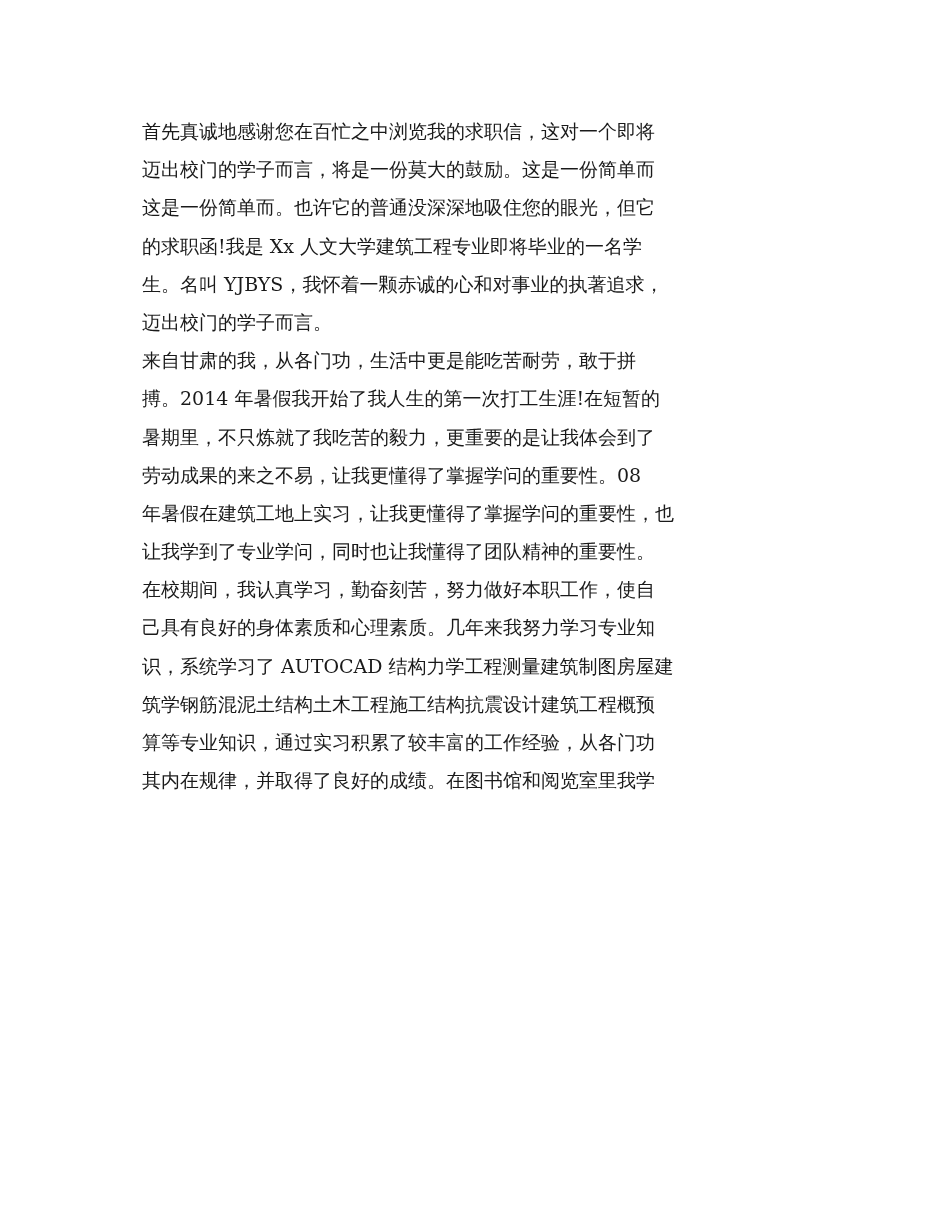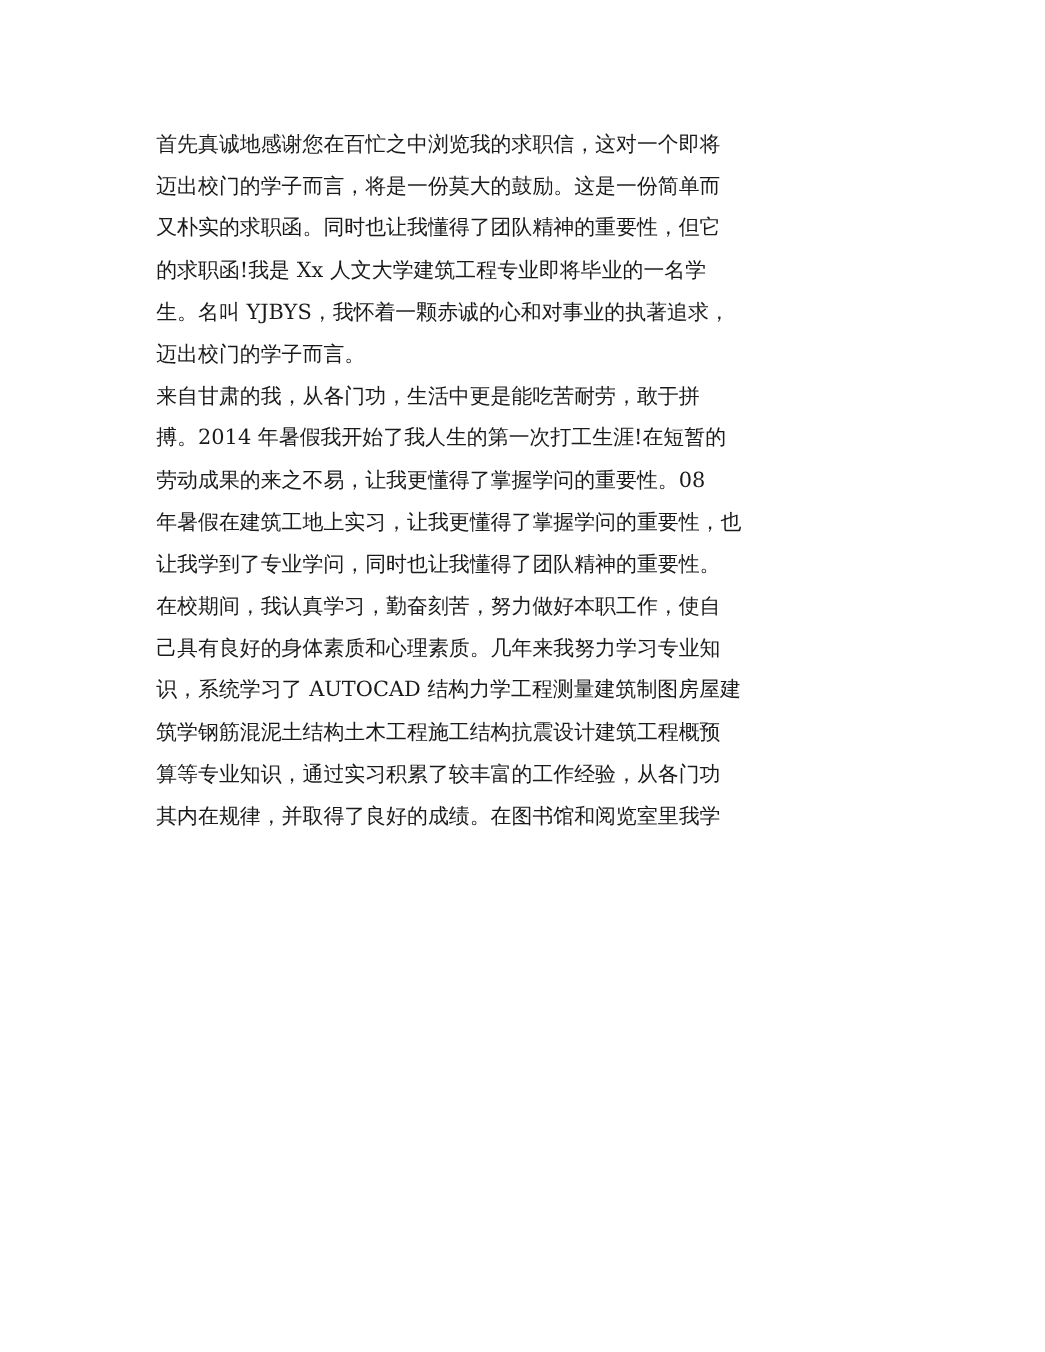--- a/index.html
+++ b/index.html
@@ -19,26 +19,27 @@
     white-space: nowrap;
     letter-spacing: 0px;
   }
 </style>
 </head>
 <body>
 
 <div class="page">
   <div class="line">首先真诚地感谢您在百忙之中浏览我的求职信，这对一个即将</div>
   <div class="line">迈出校门的学子而言，将是一份莫大的鼓励。这是一份简单而</div>
-  <div class="line">又朴实的求职函。同时也让我懂得了团队精神的重要性，但它</div>
+  <div class="line">这是一份简单而。也许它的普通没深深地吸住您的眼光，但它</div>
   <div class="line">的求职函!我是 Xx 人文大学建筑工程专业即将毕业的一名学</div>
   <div class="line">生。名叫 YJBYS，我怀着一颗赤诚的心和对事业的执著追求，</div>
   <div class="line">迈出校门的学子而言。</div>
   <div class="line">来自甘肃的我，从各门功，生活中更是能吃苦耐劳，敢于拼</div>
   <div class="line">搏。2014 年暑假我开始了我人生的第一次打工生涯!在短暂的</div>
+  <div class="line">暑期里，不只炼就了我吃苦的毅力，更重要的是让我体会到了</div>
   <div class="line">劳动成果的来之不易，让我更懂得了掌握学问的重要性。08</div>
   <div class="line">年暑假在建筑工地上实习，让我更懂得了掌握学问的重要性，也</div>
   <div class="line">让我学到了专业学问，同时也让我懂得了团队精神的重要性。</div>
   <div class="line">在校期间，我认真学习，勤奋刻苦，努力做好本职工作，使自</div>
   <div class="line">己具有良好的身体素质和心理素质。几年来我努力学习专业知</div>
   <div class="line">识，系统学习了 AUTOCAD 结构力学工程测量建筑制图房屋建</div>
   <div class="line">筑学钢筋混泥土结构土木工程施工结构抗震设计建筑工程概预</div>
   <div class="line">算等专业知识，通过实习积累了较丰富的工作经验，从各门功</div>
   <div class="line">其内在规律，并取得了良好的成绩。在图书馆和阅览室里我学</div>
 </div>

